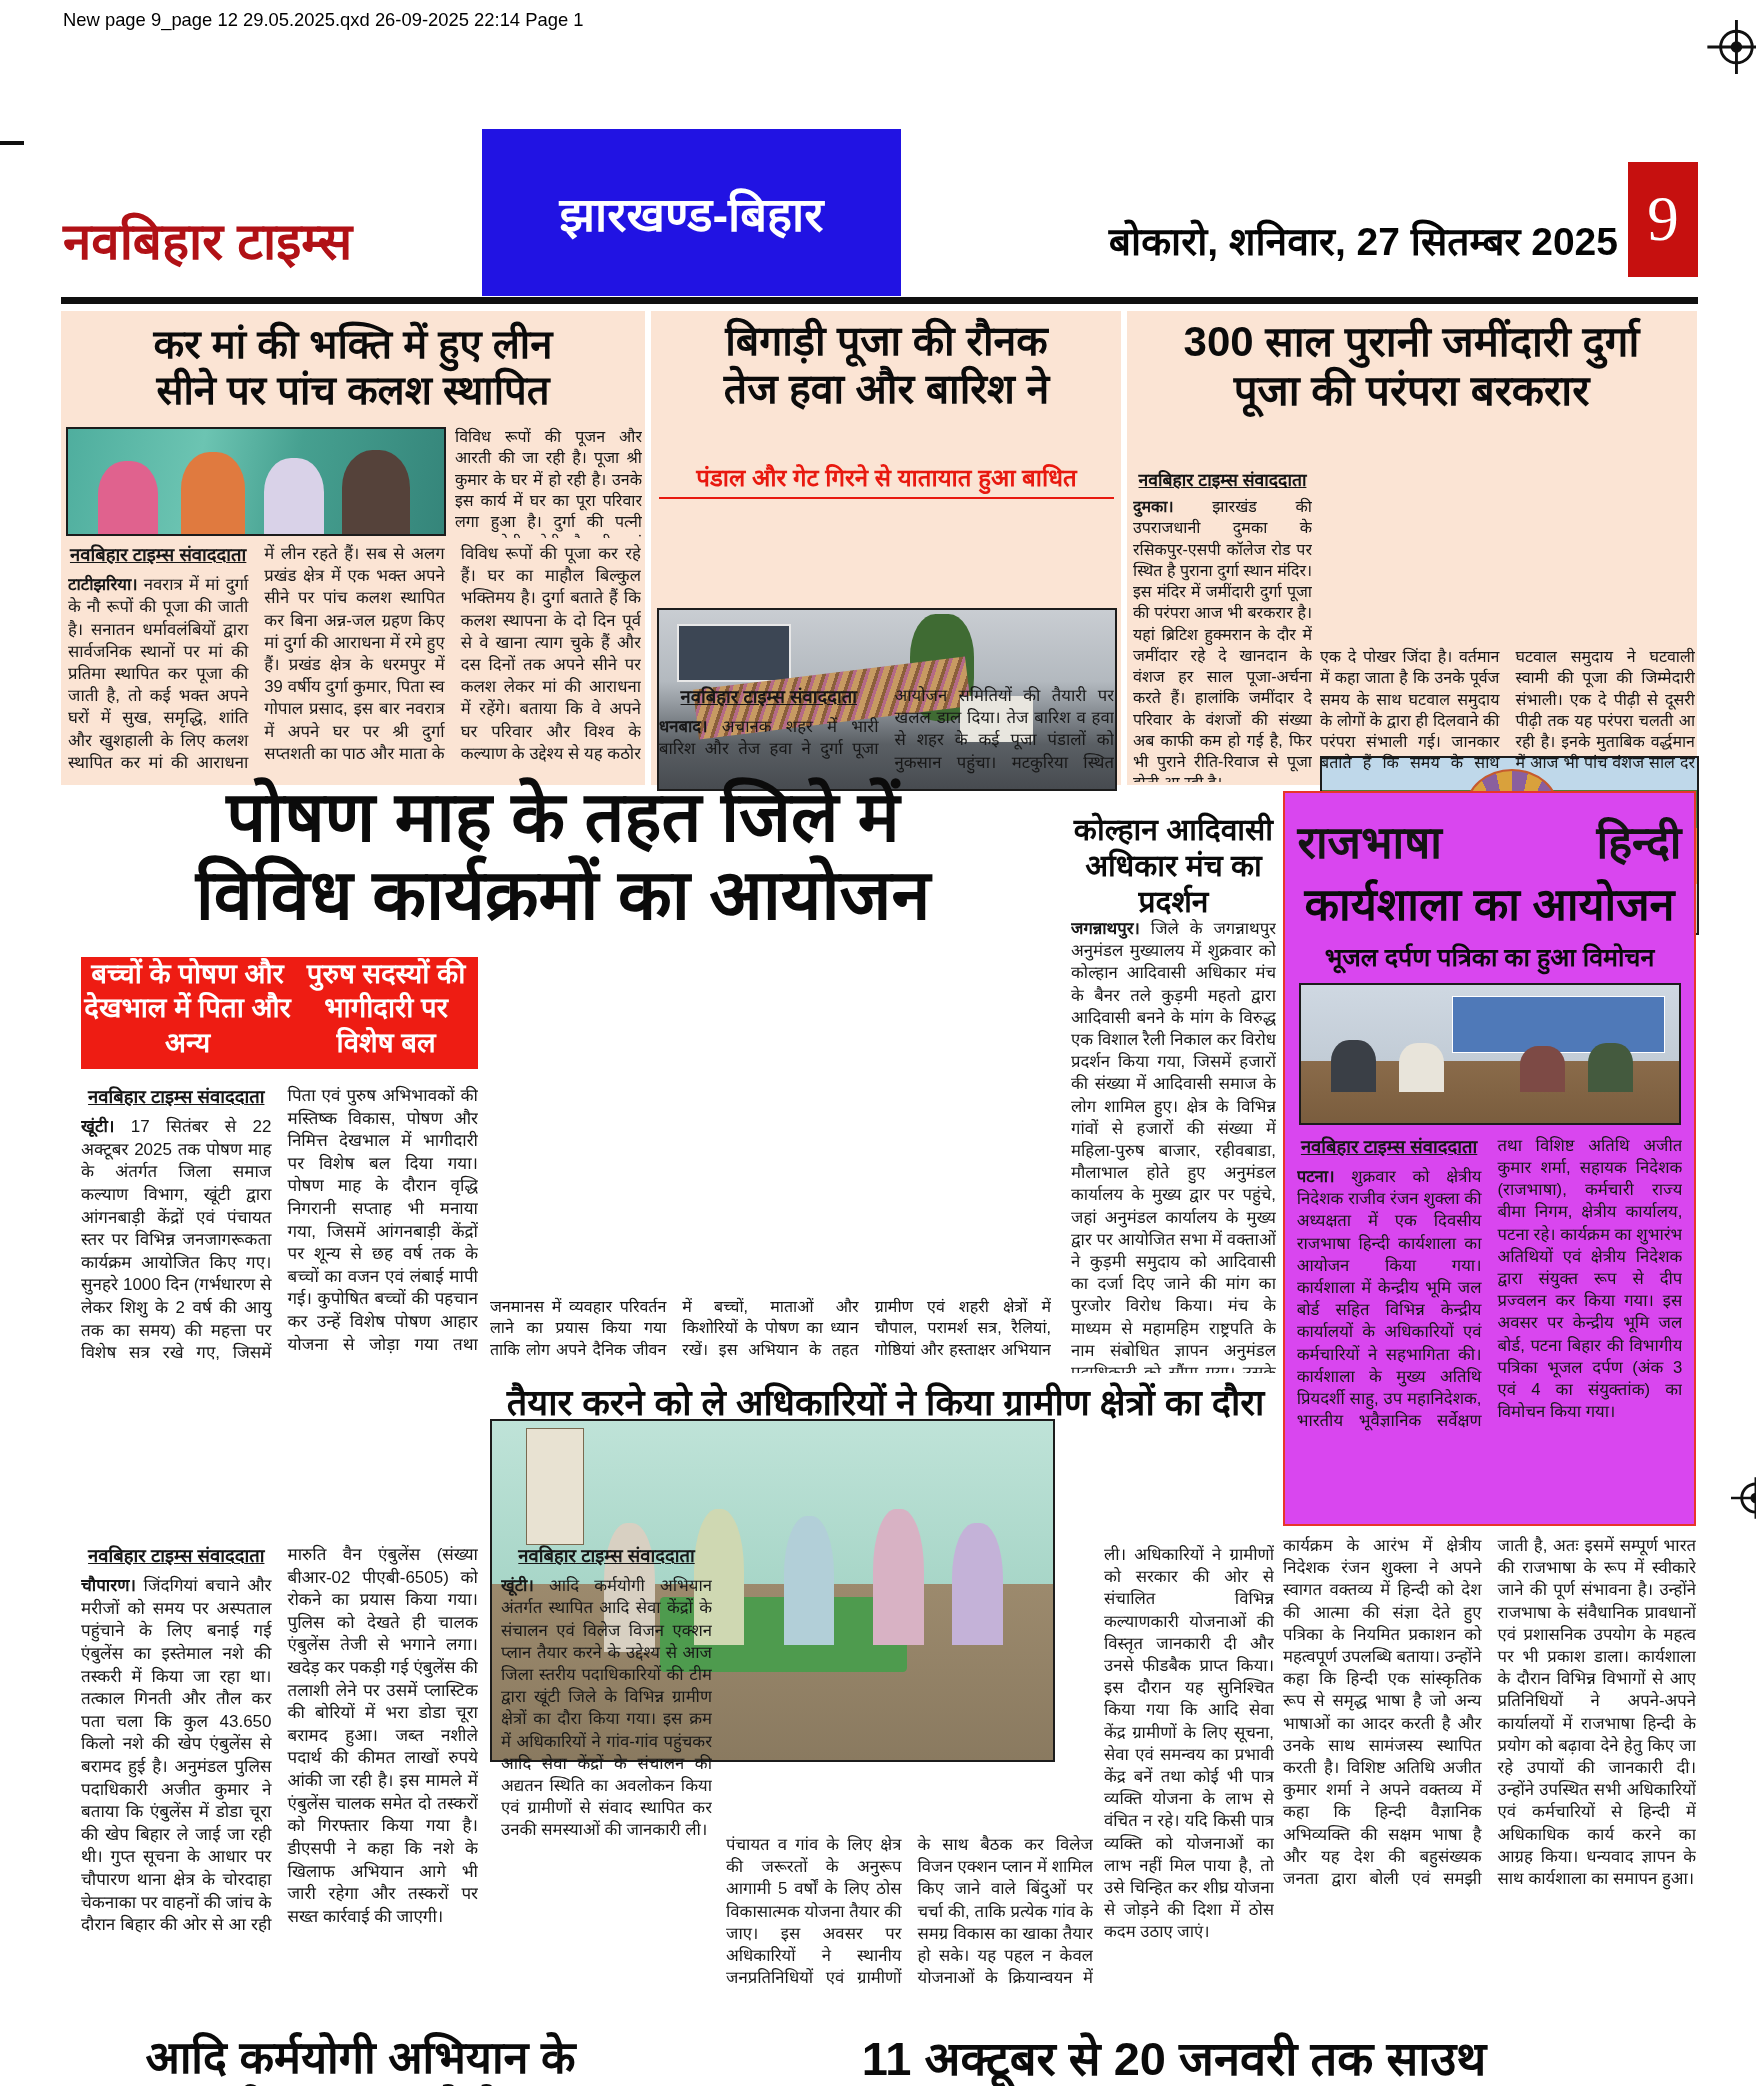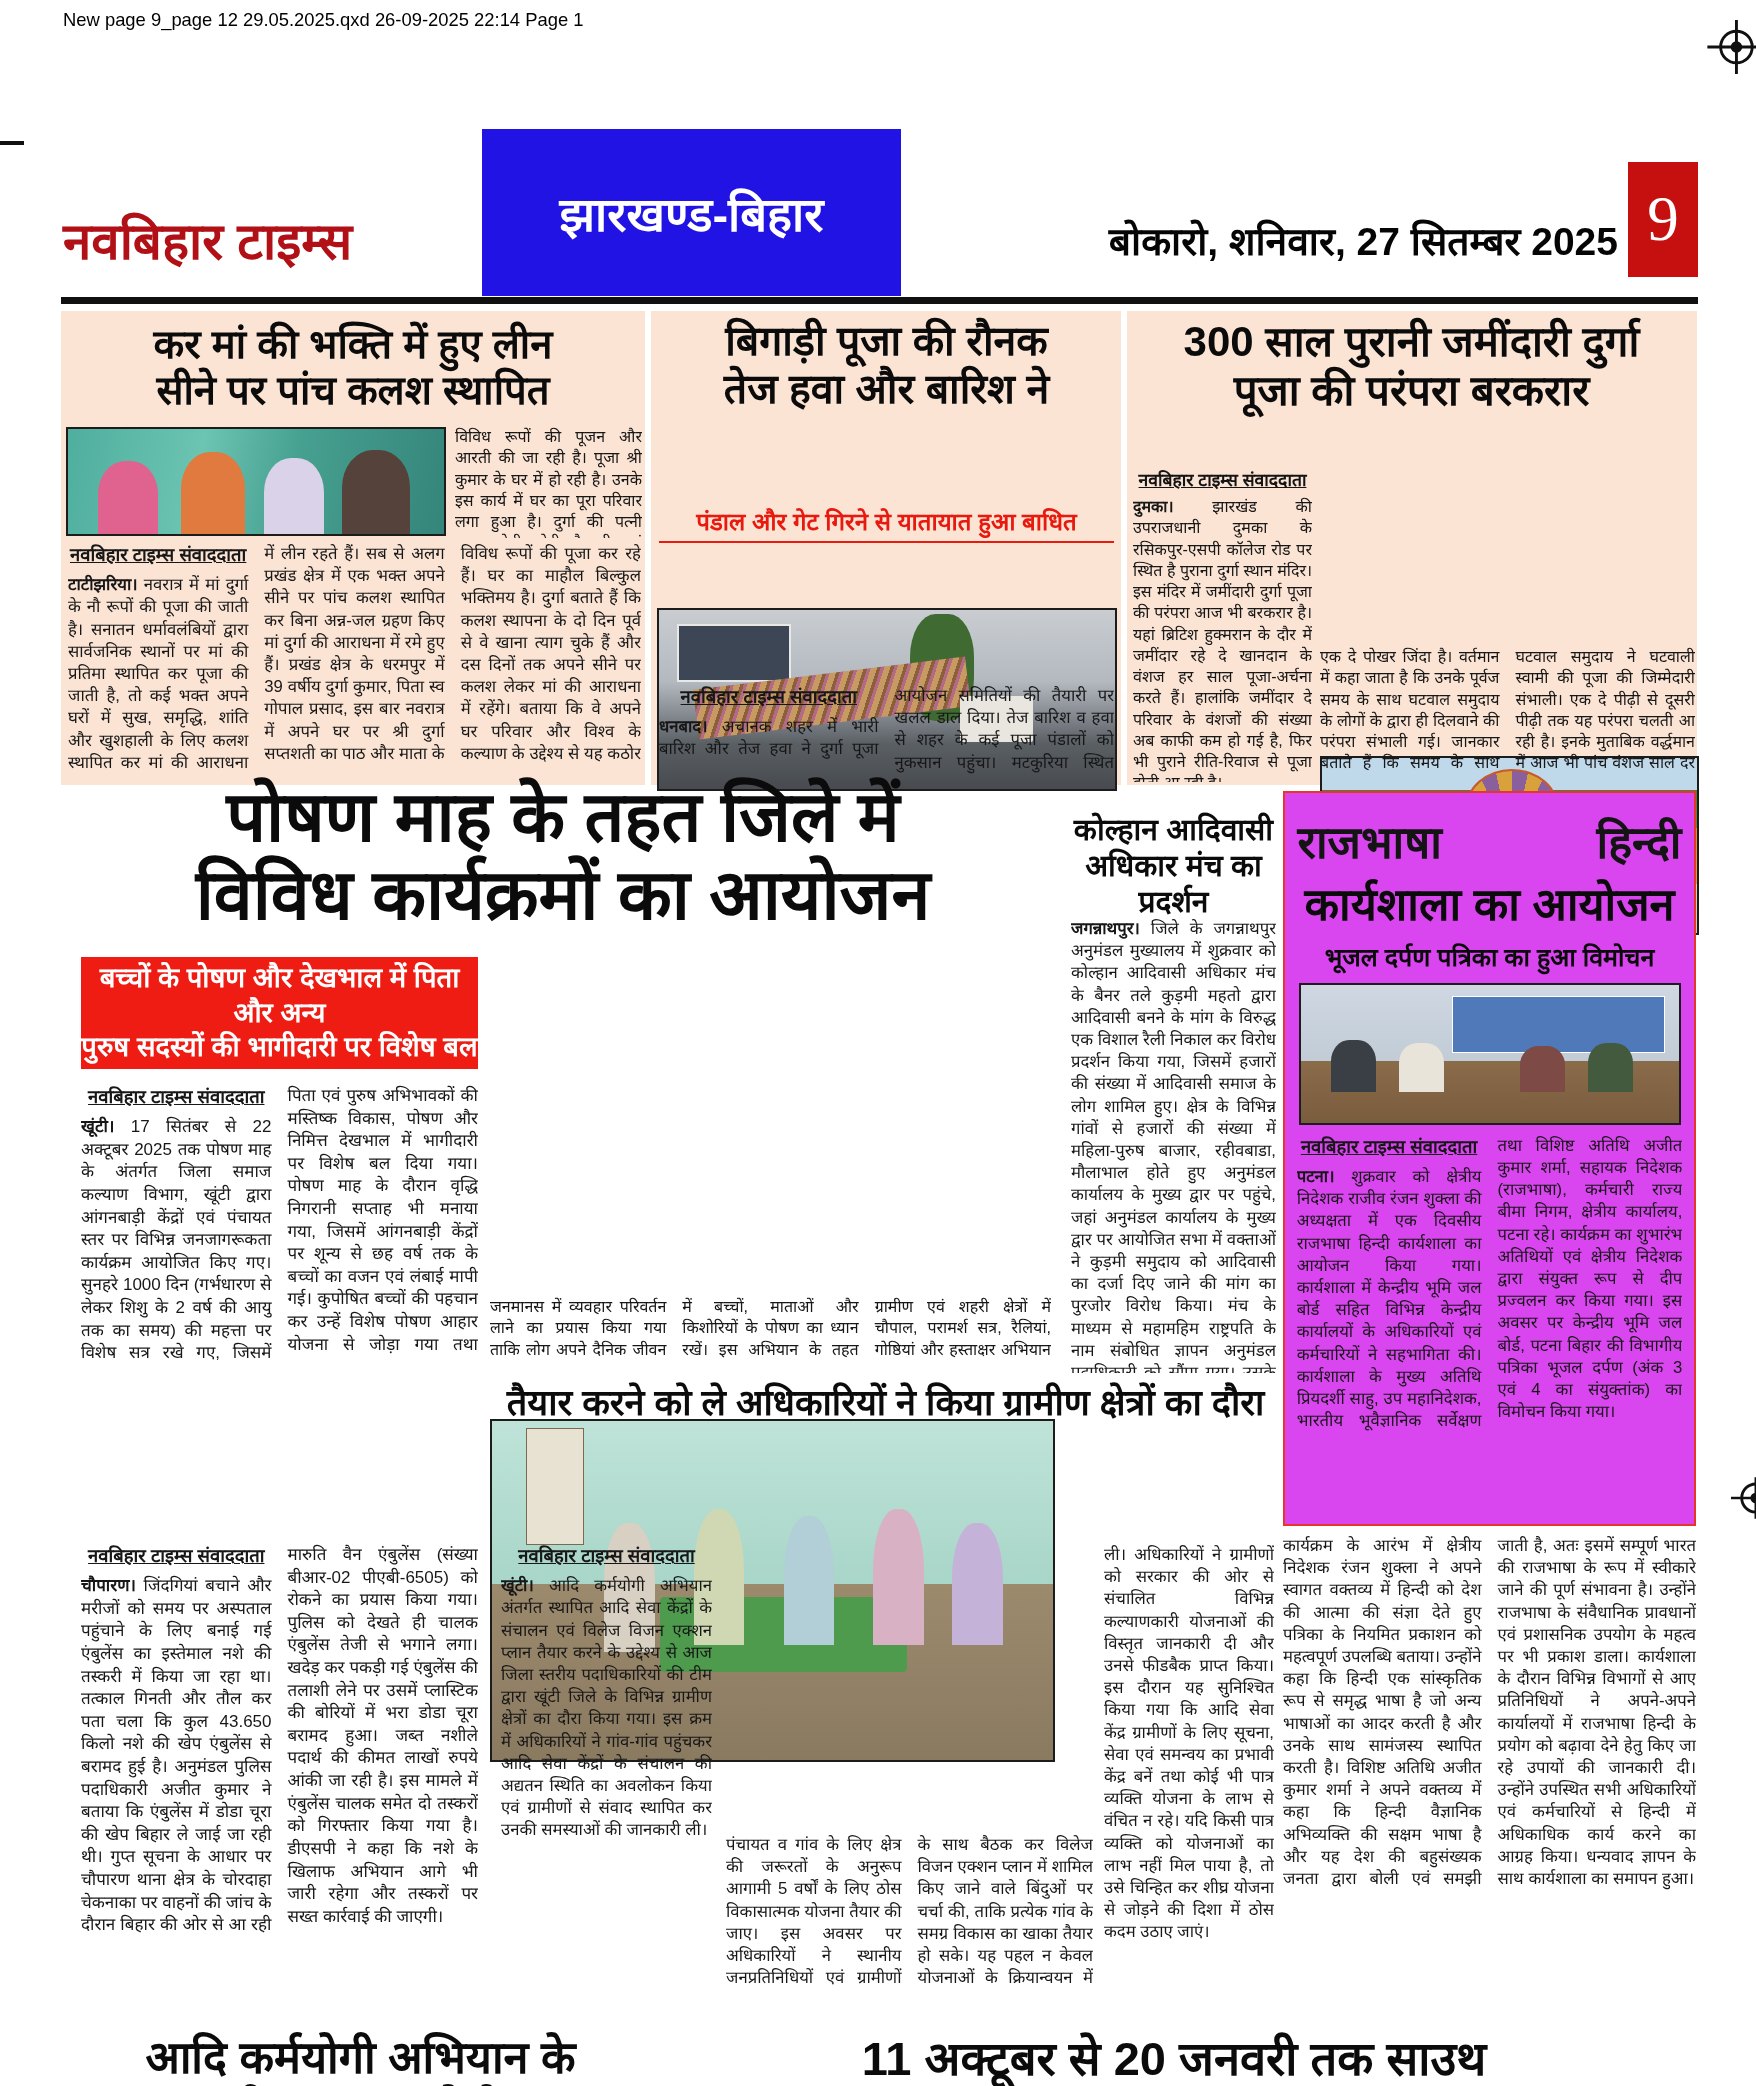--- a/index.html
+++ b/index.html
@@ -11,21 +11,21 @@
   .body-text{font-size:17px;line-height:1.33;text-align:justify;overflow:hidden;color:#171717;}
   .small{font-size:16px;}
   .cols-2{column-count:2;column-gap:16px;}
   .cols-3{column-count:3;column-gap:16px;}
   .byline{font-weight:bold;text-decoration:underline;text-align:center;font-size:18.4px;
           margin:0 0 6.7px 0;column-span:none;}
   .dateline{font-weight:bold;}
   .photo{border:2.1px solid #1c1c1c;overflow:hidden;position:relative;}
   .pd{position:absolute;}
   .redbox-head{background:#ee1c13;color:#ffffff;font-weight:bold;text-align:center;line-height:1.25;}
-  .red-subhead{color:#e8190f;font-weight:bold;text-align:center;margin-top:44px;}
+  .red-subhead{color:#e8190f;font-weight:bold;text-align:center;}
   .rule{background:#101010;}
   .regmark{position:absolute;}
 </style>
 </head>
 <body>
 
 <div class="page">
 
   <div class="abs" style="left:63px;top:9.2px;width:1085px;font-size:18.4px;color:#000;">New page 9_page 12  29.05.2025.qxd  26-09-2025  22:14  Page 1</div>
 
@@ -140,21 +140,21 @@
       <div class="pd" style="left:76%;top:42%;width:12%;height:36%;background:#445a3e;border-radius:40% 40% 0 0;"></div>
     </div>
     <div class="body-text cols-2" style="margin:10px 11.7px 0 11.7px;height:367px;font-size:16.7px;">
       <div class="byline">नवबिहार टाइम्स संवाददाता</div>
       <span class="dateline">पटना।</span>
       <span>शुक्रवार को क्षेत्रीय निदेशक राजीव रंजन शुक्ला की अध्यक्षता में एक दिवसीय राजभाषा हिन्दी कार्यशाला का आयोजन किया गया। कार्यशाला में केन्द्रीय भूमि जल बोर्ड सहित विभिन्न केन्द्रीय कार्यालयों के अधिकारियों एवं कर्मचारियों ने सहभागिता की। कार्यशाला के मुख्य अतिथि प्रियदर्शी साहु, उप महानिदेशक, भारतीय भूवैज्ञानिक सर्वेक्षण तथा विशिष्ट अतिथि अजीत कुमार शर्मा, सहायक निदेशक (राजभाषा), कर्मचारी राज्य बीमा निगम, क्षेत्रीय कार्यालय, पटना रहे। कार्यक्रम का शुभारंभ अतिथियों एवं क्षेत्रीय निदेशक द्वारा संयुक्त रूप से दीप प्रज्वलन कर किया गया। इस अवसर पर केन्द्रीय भूमि जल बोर्ड, पटना बिहार की विभागीय पत्रिका भूजल दर्पण (अंक 3 एवं 4 का संयुक्तांक) का विमोचन किया गया।</span>
     </div>
   </div>
   <div class="abs body-text cols-2" style="left:1283px;top:1535px;width:413px;height:472px;font-size:16.7px;">कार्यक्रम के आरंभ में क्षेत्रीय निदेशक रंजन शुक्ला ने अपने स्वागत वक्तव्य में हिन्दी को देश की आत्मा की संज्ञा देते हुए पत्रिका के नियमित प्रकाशन को महत्वपूर्ण उपलब्धि बताया। उन्होंने कहा कि हिन्दी एक सांस्कृतिक रूप से समृद्ध भाषा है जो अन्य भाषाओं का आदर करती है और उनके साथ सामंजस्य स्थापित करती है। विशिष्ट अतिथि अजीत कुमार शर्मा ने अपने वक्तव्य में कहा कि हिन्दी वैज्ञानिक अभिव्यक्ति की सक्षम भाषा है और यह देश की बहुसंख्यक जनता द्वारा बोली एवं समझी जाती है, अतः इसमें सम्पूर्ण भारत की राजभाषा के रूप में स्वीकारे जाने की पूर्ण संभावना है। उन्होंने राजभाषा के संवैधानिक प्रावधानों एवं प्रशासनिक उपयोग के महत्व पर भी प्रकाश डाला। कार्यशाला के दौरान विभिन्न विभागों से आए प्रतिनिधियों ने अपने-अपने कार्यालयों में राजभाषा हिन्दी के प्रयोग को बढ़ावा देने हेतु किए जा रहे उपायों की जानकारी दी। उन्होंने उपस्थित सभी अधिकारियों एवं कर्मचारियों से हिन्दी में अधिकाधिक कार्य करने का आग्रह किया। धन्यवाद ज्ञापन के साथ कार्यशाला का समापन हुआ।</div>
 
-  <div class="abs redbox-head" style="left:81px;top:957px;width:397px;height:112px;display:flex;flex-direction:column;justify-content:center;font-size:27.5px;">
+  <div class="abs redbox-head" style="left:81px;top:957px;width:397px;height:112px;display:flex;flex-direction:row;justify-content:center;font-size:27.5px;">
     <div>बच्चों के पोषण और देखभाल में पिता और अन्य</div>
     <div>पुरुष सदस्यों की भागीदारी पर विशेष बल</div>
   </div>
   <div class="abs body-text cols-2" style="left:81px;top:1085px;width:397px;height:288px;font-size:17px;">
     <div class="byline">नवबिहार टाइम्स संवाददाता</div>
     <span class="dateline">खूंटी।</span>
     <span>17 सितंबर से 22 अक्टूबर 2025 तक पोषण माह के अंतर्गत जिला समाज कल्याण विभाग, खूंटी द्वारा आंगनबाड़ी केंद्रों एवं पंचायत स्तर पर विभिन्न जनजागरूकता कार्यक्रम आयोजित किए गए। सुनहरे 1000 दिन (गर्भधारण से लेकर शिशु के 2 वर्ष की आयु तक का समय) की महत्ता पर विशेष सत्र रखे गए, जिसमें पिता एवं पुरुष अभिभावकों की मस्तिष्क विकास, पोषण और निमित्त देखभाल में भागीदारी पर विशेष बल दिया गया। पोषण माह के दौरान वृद्धि निगरानी सप्ताह भी मनाया गया, जिसमें आंगनबाड़ी केंद्रों पर शून्य से छह वर्ष तक के बच्चों का वजन एवं लंबाई मापी गई। कुपोषित बच्चों की पहचान कर उन्हें विशेष पोषण आहार योजना से जोड़ा गया तथा ग्रामीणों को विभिन्न कल्याणकारी योजनाओं की जानकारी दी गई।</span>
   </div>
   <div class="abs photo" style="left:490px;top:948px;width:561px;height:339px;background:linear-gradient(#bfe3d8 0%,#a8d6c8 48%,#9c8a6d 48%,#8a7a60 100%);">
     <div class="pd" style="left:6%;top:2%;width:10%;height:34%;background:#e8e2d2;border:1.7px solid #7a6a50;"></div>

